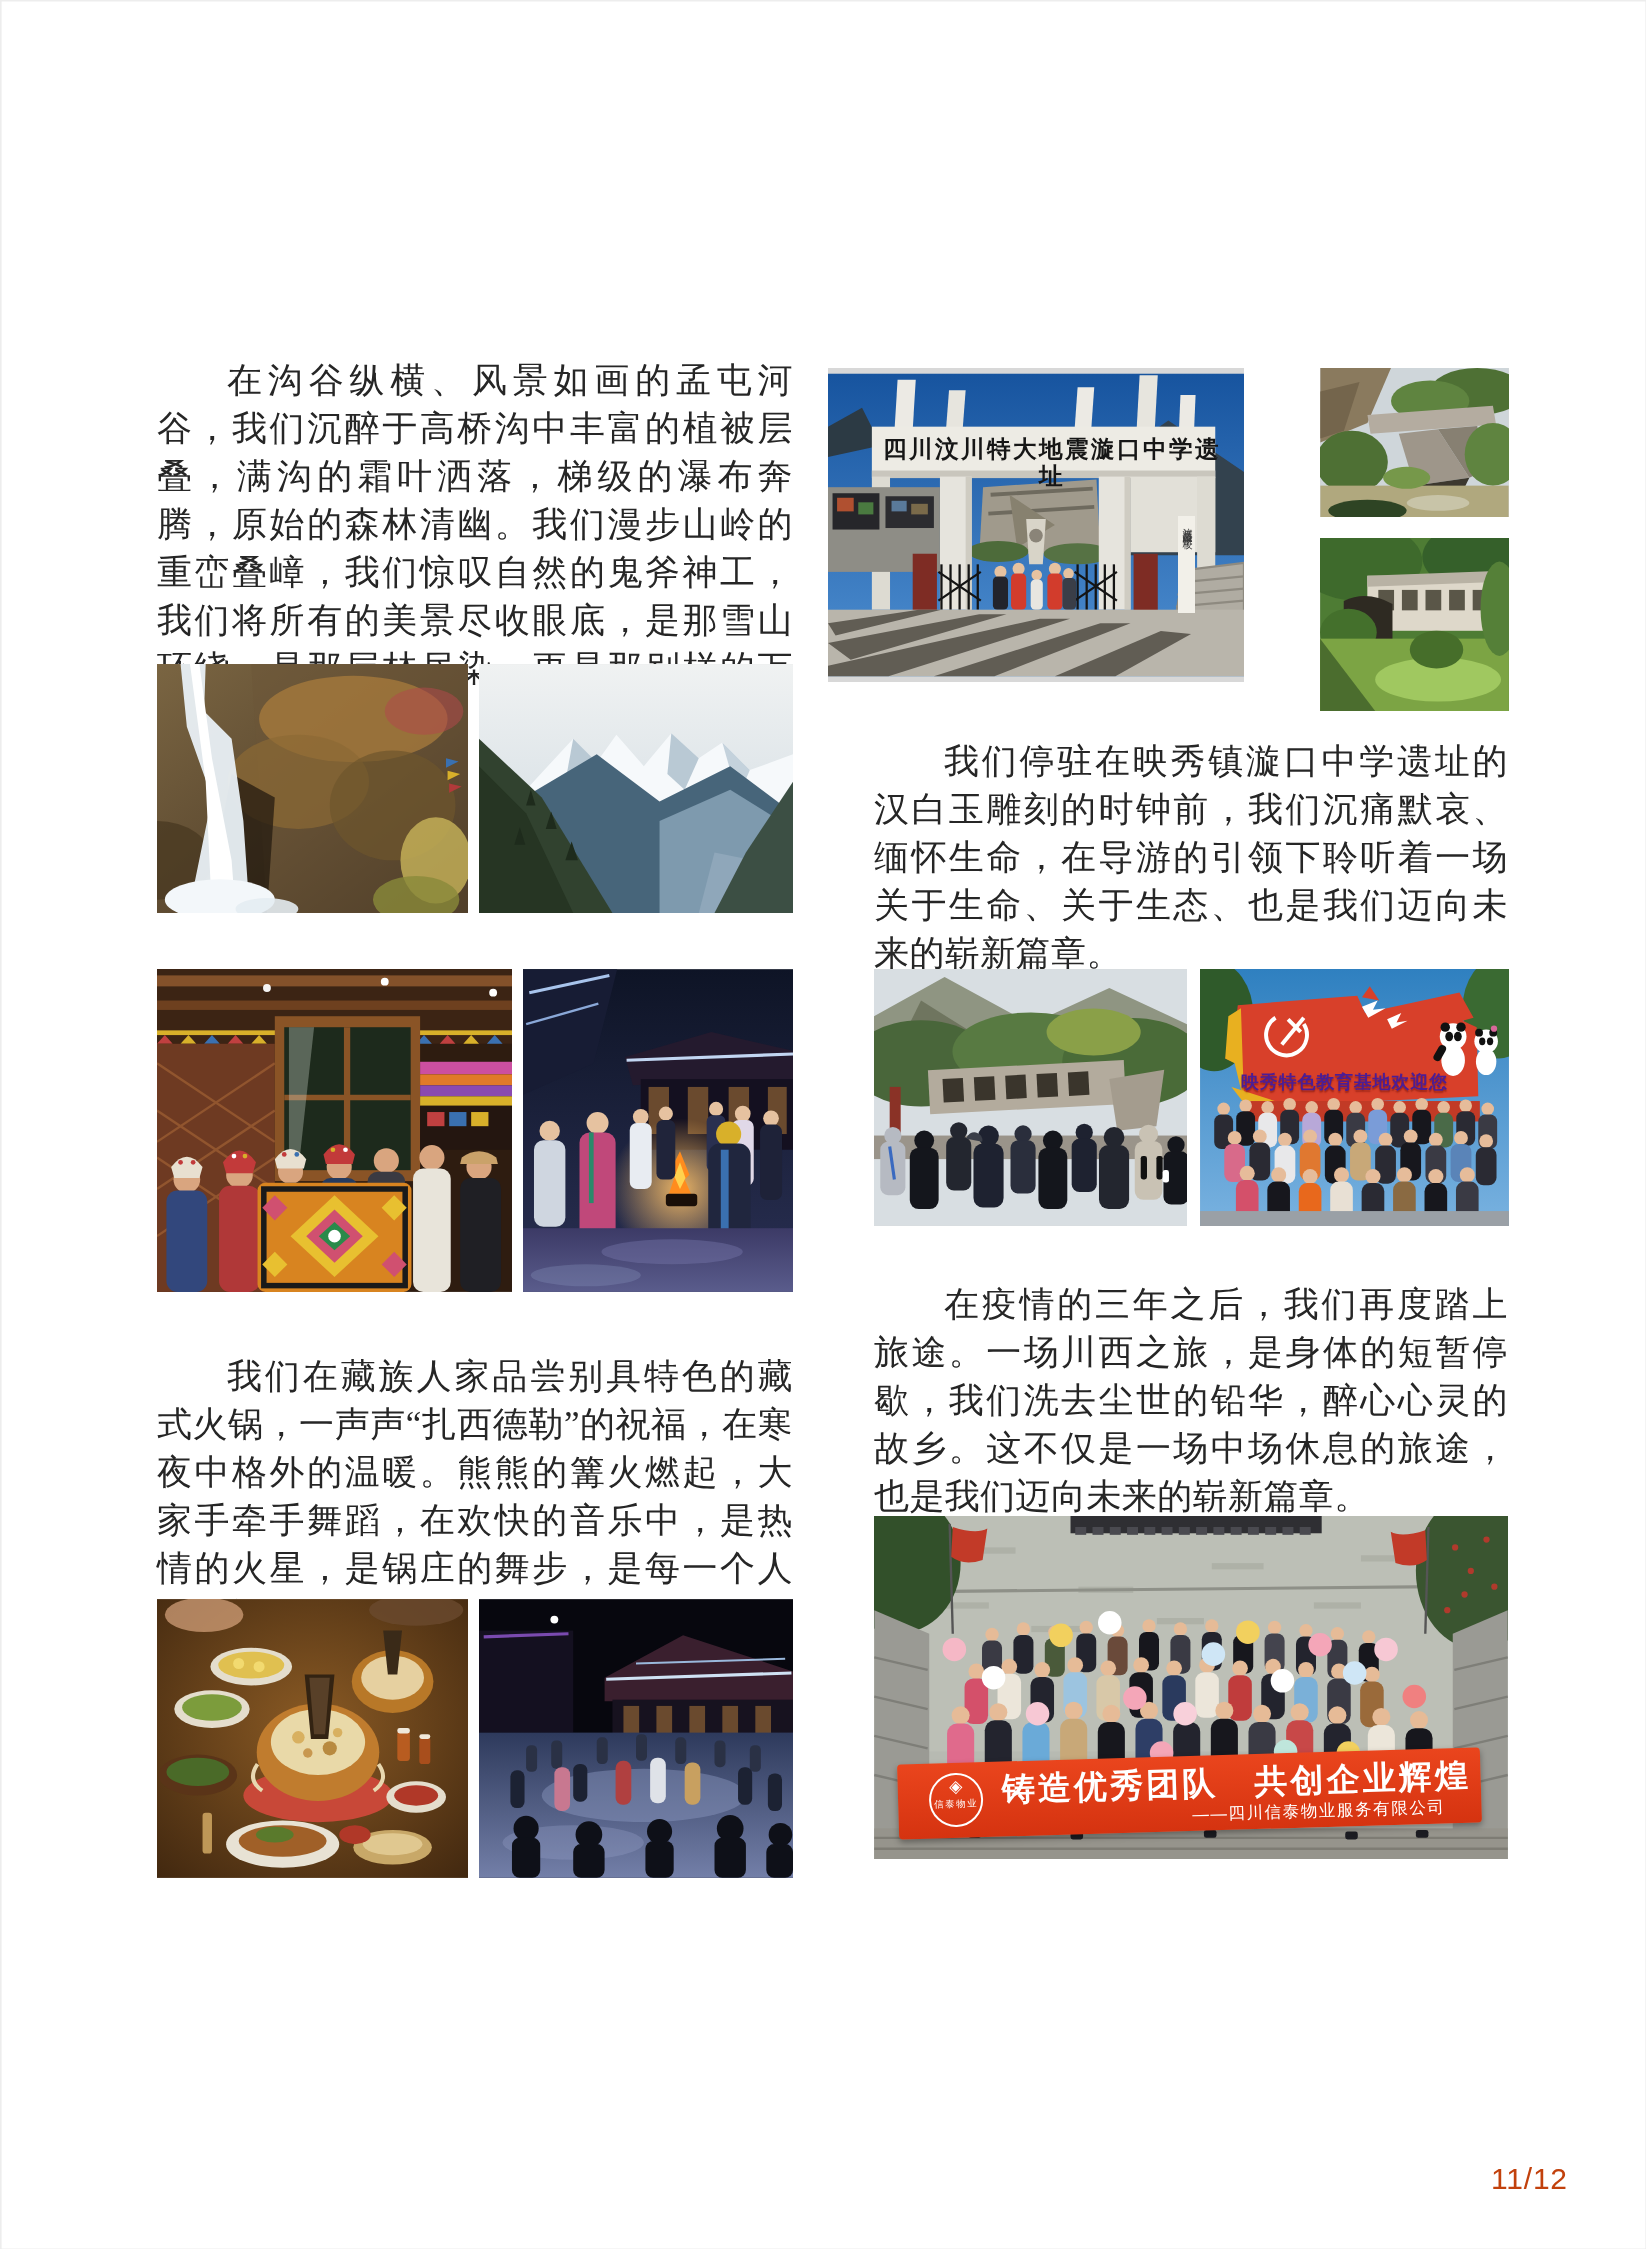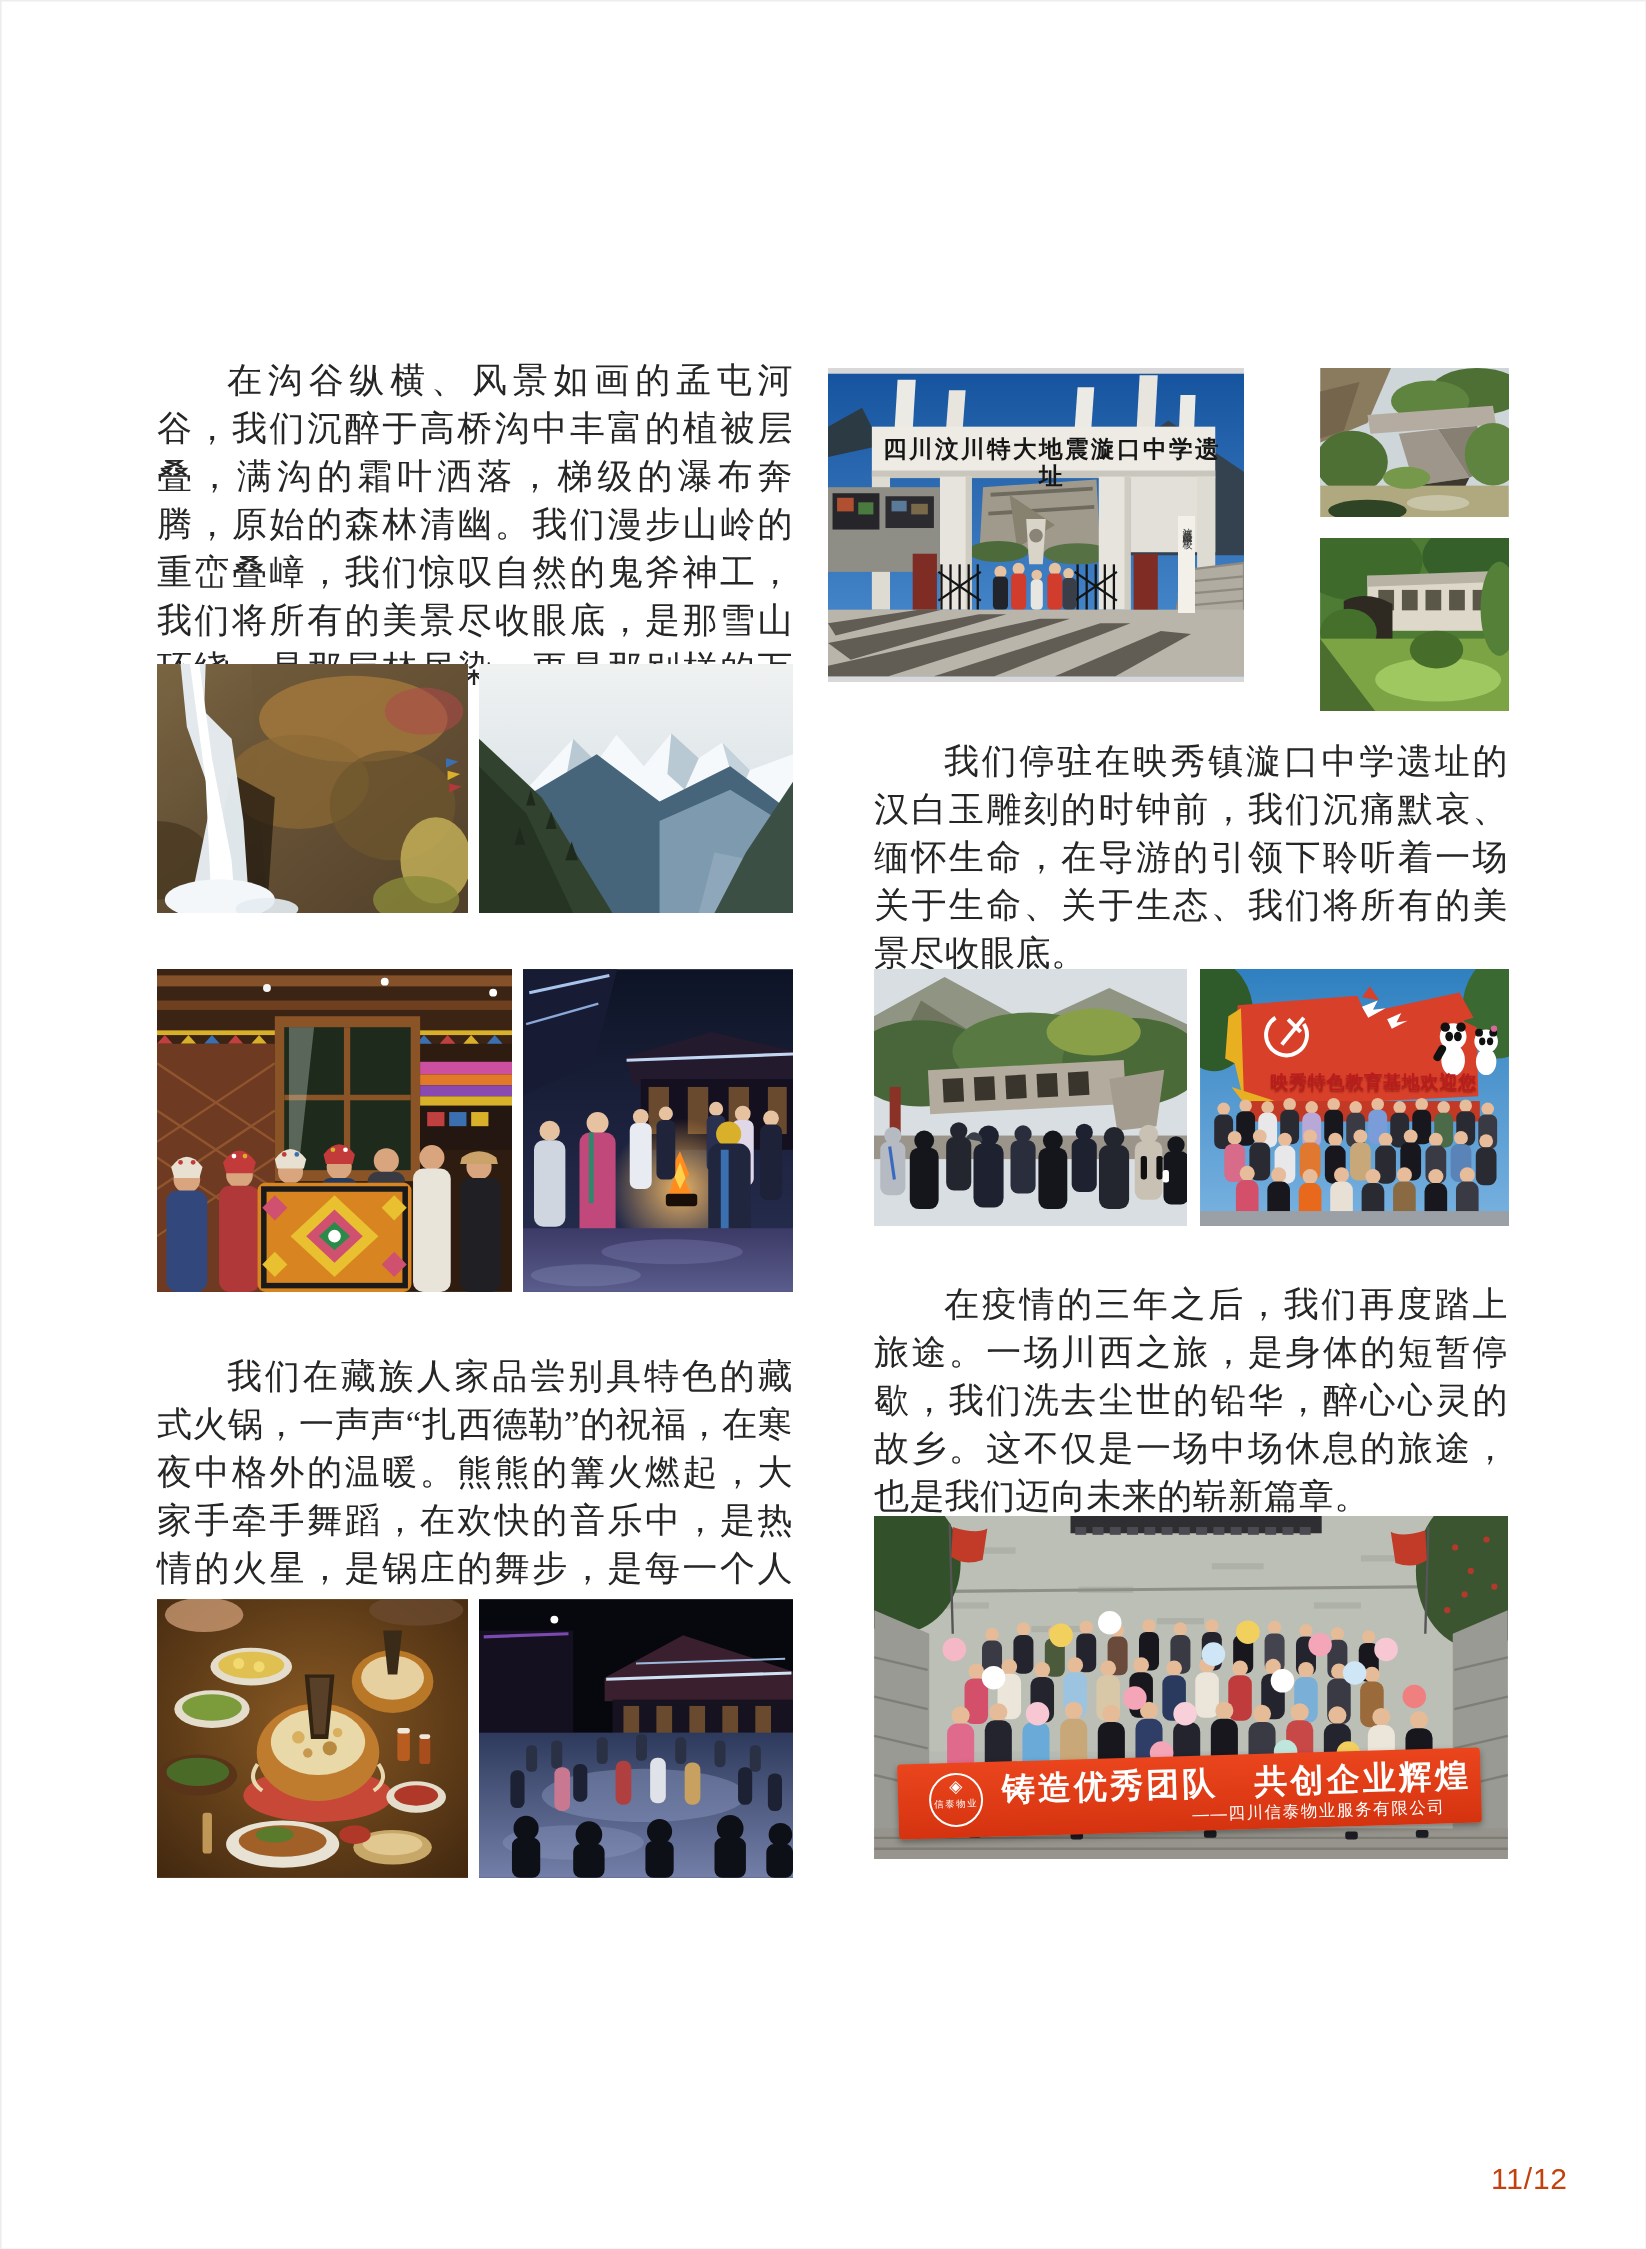--- a/index.html
+++ b/index.html
@@ -18,22 +18,22 @@
   .gate-sign{
     font-family:"Liberation Sans",sans-serif;font-weight:700;color:#161616;
     text-align:center;letter-spacing:2.4px;font-size:23.6px;line-height:27px;
   }
   .side-sign{
     background:#f2f0e9;color:#3a3a3a;writing-mode:vertical-rl;
     font-family:"Liberation Sans",sans-serif;font-size:10.2px;letter-spacing:1.6px;
     padding:3.1px 2.4px;line-height:12.6px;
   }
   .monument-text{
-    font-family:"Liberation Sans",sans-serif;font-weight:700;color:#b91c1c;
-    text-align:right;font-size:18px;letter-spacing:0.8px;text-shadow:0 1.6px 1.6px rgba(120,20,10,.6);
+    font-family:"Liberation Sans",sans-serif;font-weight:700;color:#4c1d95;
+    text-align:left;font-size:18px;letter-spacing:0.8px;text-shadow:0 1.6px 1.6px rgba(120,20,10,.6);
   }
   .wall-text{
     font-family:"Liberation Serif","DejaVu Serif",serif;font-weight:700;color:#8d7f4e;
     font-size:36px;letter-spacing:46px;opacity:.85;white-space:nowrap;
   }
   .banner{
     position:absolute;left:23.6px;top:240px;width:583px;height:75px;border-radius:3.9px;
     background:linear-gradient(#ea451d,#d53310);transform:rotate(-1.7deg);
     box-shadow:0 3.1px 6.3px rgba(0,0,0,.35);
   }
@@ -534,21 +534,21 @@
   <path d="M30 80 q30 -14 62 4 v50 h-62 z" fill="#2e2a22"></path>
   <ellipse cx="36" cy="120" rx="36" ry="30" fill="#44702c"></ellipse>
   <rect y="128" width="240" height="92" fill="#7ca444"></rect>
   <ellipse cx="150" cy="180" rx="80" ry="28" fill="#a0c860"></ellipse>
   <ellipse cx="148" cy="142" rx="34" ry="24" fill="#466e2a"></ellipse>
   <polygon points="0,128 70,220 0,220" fill="#2c4a20" opacity=".6"></polygon>
   <ellipse cx="228" cy="90" rx="24" ry="60" fill="#558038"></ellipse>
 </svg>
 </div>
 
-<p class="para" style="left:874px;top:738px;width:634px">我们停驻在映秀镇漩口中学遗址的汉白玉雕刻的时钟前，我们沉痛默哀、缅怀生命，在导游的引领下聆听着一场关于生命、关于生态、我们将所有的美景尽收眼底。</p>
+<p class="para" style="left:874px;top:738px;width:634px">我们停驻在映秀镇漩口中学遗址的汉白玉雕刻的时钟前，我们沉痛默哀、缅怀生命，在导游的引领下聆听着一场关于生命、关于生态、也是我们迈向未来的崭新篇章。</p>
 
 <div class="photo" style="left:874px;top:969px;width:313px;height:257px">
 <svg viewBox="0 0 399 327">
   <defs>
         <g id="pb">
           <circle cx="0" cy="-38" r="11"></circle>
           <rect x="-16" y="-30" width="32" height="68" rx="10"></rect>
         </g>
       </defs>
   <rect width="399" height="327" fill="#d8dee2"></rect>

